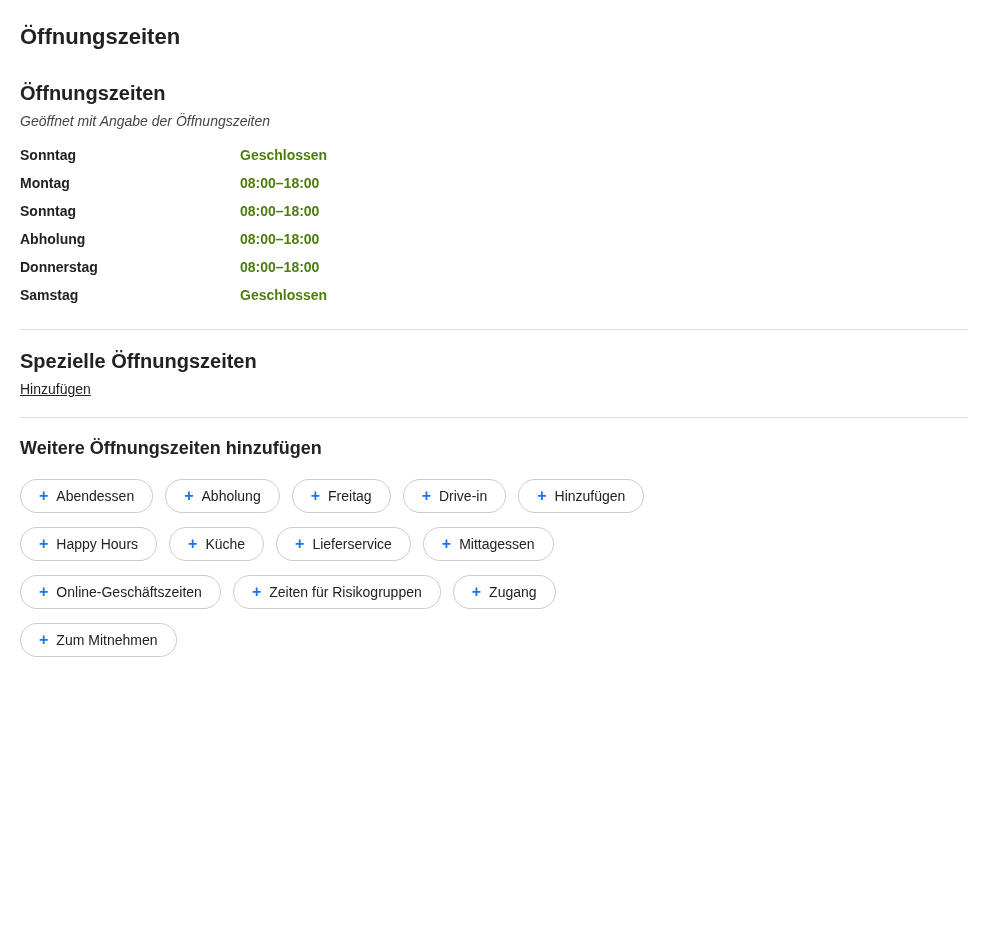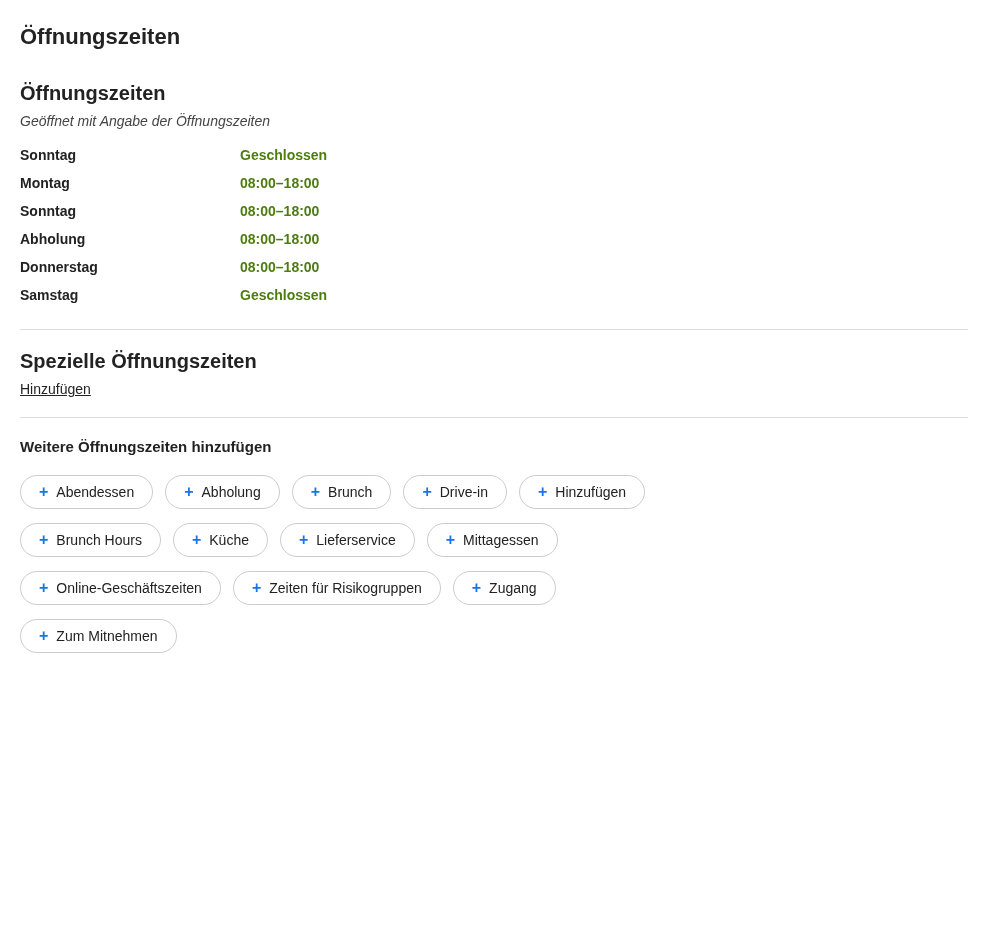--- a/index.html
+++ b/index.html
@@ -72,21 +72,21 @@
       color: #222;
       margin-top: 8px;
       text-decoration: underline;
     }
 
     .more-hours-section {
       margin-top: 4px;
     }
 
     .more-hours-title {
-      font-size: 15px;
+      font-size: 18px;
       font-weight: bold;
       margin-bottom: 20px;
     }
 
     .chips-row {
       display: flex;
       flex-wrap: wrap;
       gap: 12px;
       margin-bottom: 14px;
     }
@@ -166,35 +166,35 @@
       <div class="chip">
         <span class="chip-plus">+</span>
         <span>Abendessen</span>
       </div>
       <div class="chip">
         <span class="chip-plus">+</span>
         <span>Abholung</span>
       </div>
       <div class="chip">
         <span class="chip-plus">+</span>
-        <span>Brunch</span>
+        <span>Freitag</span>
       </div>
       <div class="chip">
         <span class="chip-plus">+</span>
         <span>Drive-in</span>
       </div>
       <div class="chip">
         <span class="chip-plus">+</span>
         <span>Hinzufügen</span>
       </div>
     </div>
   <div class="chips-row" id="chips-row-2">
       <div class="chip">
         <span class="chip-plus">+</span>
-        <span>Brunch Hours</span>
+        <span>Happy Hours</span>
       </div>
       <div class="chip">
         <span class="chip-plus">+</span>
         <span>Küche</span>
       </div>
       <div class="chip">
         <span class="chip-plus">+</span>
         <span>Lieferservice</span>
       </div>
       <div class="chip">

